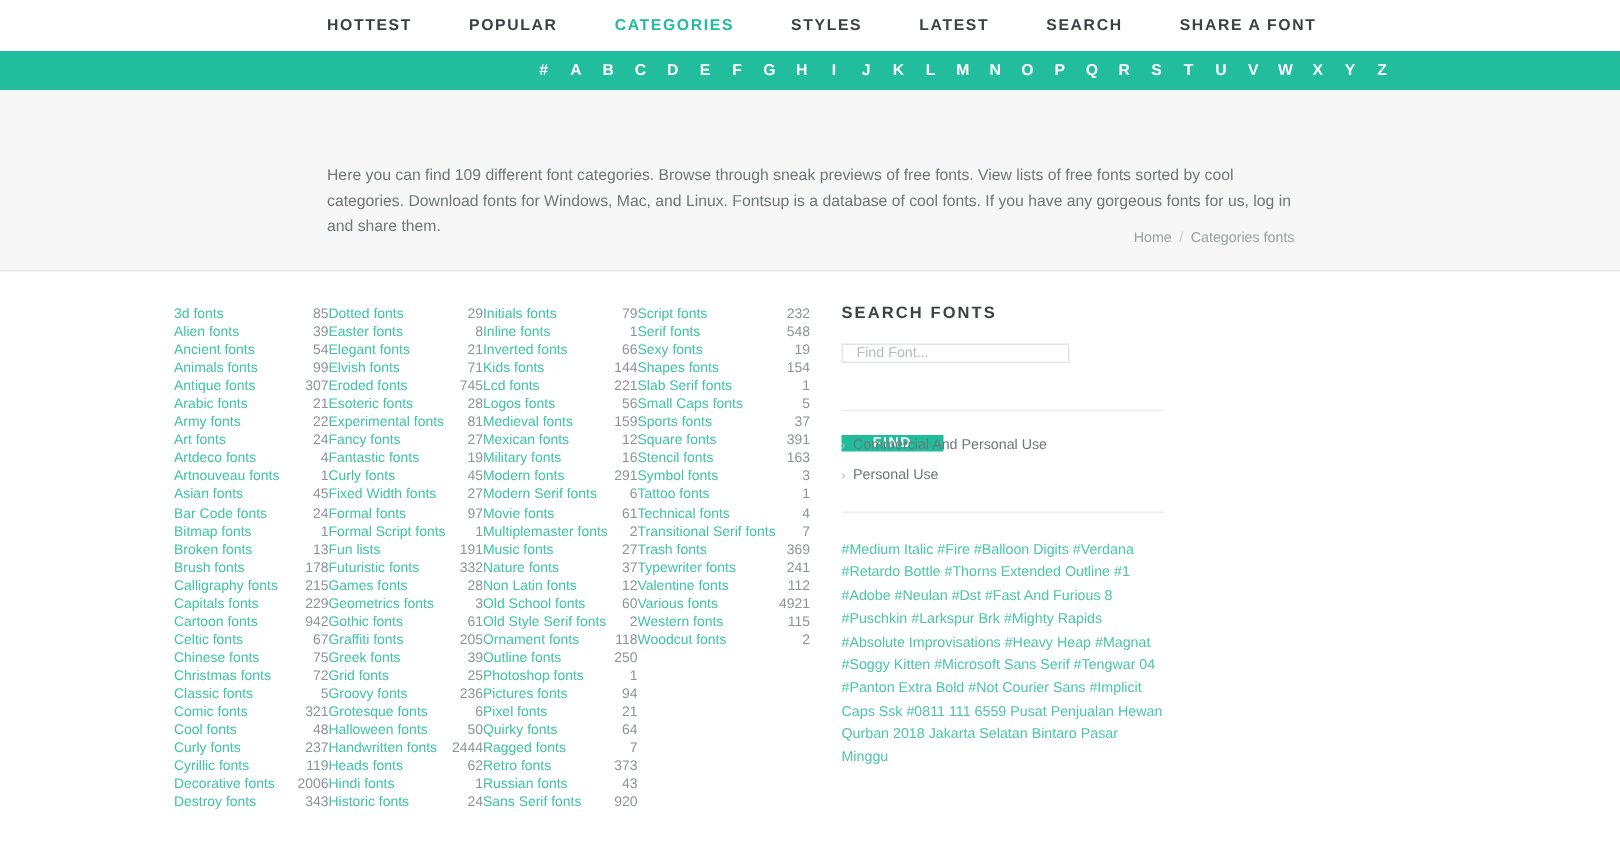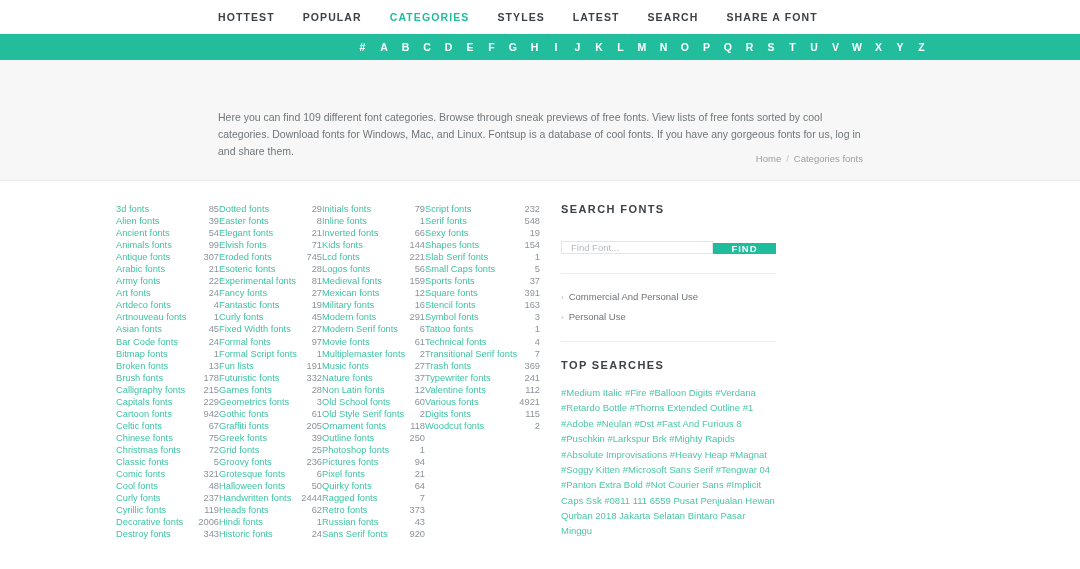--- a/index.html
+++ b/index.html
@@ -18,21 +18,21 @@
     background: #ffffff;
     display: flex;
     align-items: center;
     justify-content: center;
     gap: 0px;
   }
   .topnav-inner {
     width: 660px;
     display: flex;
     align-items: center;
-    gap: 28px;
+    gap: 38px;
     padding-left: 8px;
   }
   .topnav-item {
     font-size: 10.5px;
     letter-spacing: 1.1px;
     font-weight: 700;
     color: #3c4145;
     text-transform: uppercase;
     cursor: pointer;
     white-space: nowrap;
@@ -142,21 +142,21 @@
     margin-left: 13px;
   }
   .side-title {
     font-size: 11px;
     font-weight: 700;
     letter-spacing: 1.4px;
     color: #3d4246;
     text-transform: uppercase;
     margin-bottom: 14px;
   }
-  .search-row { display: flex; align-items: flex-end; height: 25px; }
+  .search-row { display: flex; align-items: flex-start; height: 25px; flex-direction: column; }
   .search-input {
     flex: 1;
     border: 1px solid #e3e5e6;
     background: #fff;
     font-family: "Liberation Sans", sans-serif;
     font-size: 9.5px;
     color: #6f757a;
     padding: 0 9px;
     outline: none;
   }
@@ -660,21 +660,21 @@
         </div>
         <div class="cat-row">
           <span class="cat-name">Valentine fonts</span>
           <span class="cat-count">112</span>
         </div>
         <div class="cat-row">
           <span class="cat-name">Various fonts</span>
           <span class="cat-count">4921</span>
         </div>
         <div class="cat-row">
-          <span class="cat-name">Digits fonts</span>
+          <span class="cat-name">Western fonts</span>
           <span class="cat-count">115</span>
         </div>
         <div class="cat-row">
           <span class="cat-name">Woodcut fonts</span>
           <span class="cat-count">2</span>
         </div>
       </div>
     </div>
 
   <aside class="sidebar">
@@ -693,17 +693,16 @@
           <span>Commercial And Personal Use</span>
         </div>
         <div class="license-item">
           <span class="chev">›</span>
           <span>Personal Use</span>
         </div>
       </div>
 
     <div class="side-divider"></div>
 
-    <div class="side-title">TOP SEARCHES</div>
     <div class="tags" id="tag-cloud"><span class="tag">#Medium Italic</span> <span class="tag">#Fire</span> <span class="tag">#Balloon Digits</span> <span class="tag">#Verdana</span> <span class="tag">#Retardo Bottle</span> <span class="tag">#Thorns Extended Outline</span> <span class="tag">#1</span> <span class="tag">#Adobe</span> <span class="tag">#Neulan</span> <span class="tag">#Dst</span> <span class="tag">#Fast And Furious 8</span> <span class="tag">#Puschkin</span> <span class="tag">#Larkspur Brk</span> <span class="tag">#Mighty Rapids</span> <span class="tag">#Absolute Improvisations</span> <span class="tag">#Heavy Heap</span> <span class="tag">#Magnat</span> <span class="tag">#Soggy Kitten</span> <span class="tag">#Microsoft Sans Serif</span> <span class="tag">#Tengwar 04</span> <span class="tag">#Panton Extra Bold</span> <span class="tag">#Not Courier Sans</span> <span class="tag">#Implicit Caps Ssk</span> <span class="tag">#0811 111 6559 Pusat Penjualan Hewan Qurban 2018 Jakarta Selatan Bintaro Pasar Minggu</span>       </div>
 
   </aside>
 </div>
 
 </body></html>

